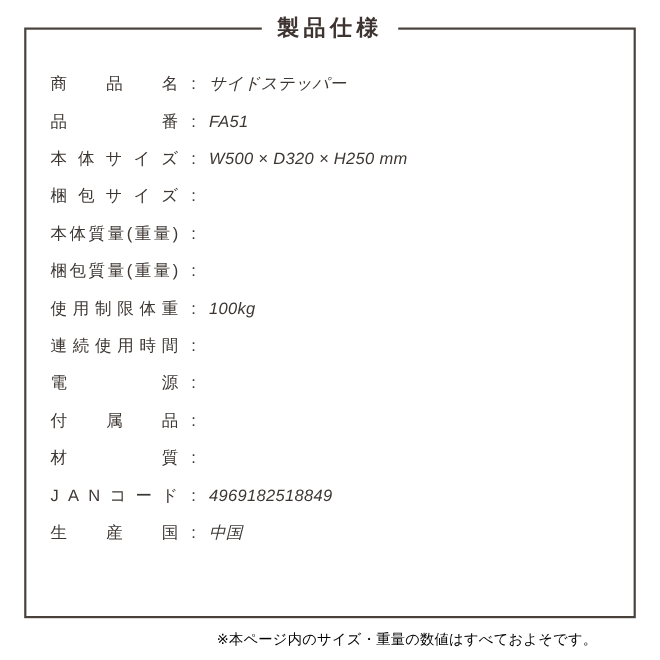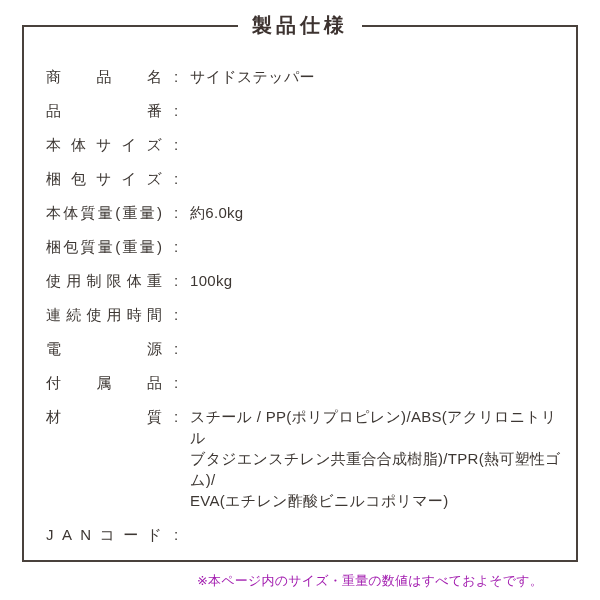--- a/index.html
+++ b/index.html
@@ -55,27 +55,28 @@
   }
   .colon {
     width: 28px;
     flex-shrink: 0;
     text-align: center;
   }
   .value {
     flex: 1;
     white-space: pre-wrap;
     letter-spacing: 0.3px;
+    font-style: italic;
   }
   .footnote {
     position: absolute;
     right: 13px; top: 572px;
     font-size: 13px;
     font-weight: 500;
-    color: #a21caf;
+    color: #000000;
     letter-spacing: 0.2px;
   }
 </style>
 </head>
 <body>
 
 <div class="page">
   <div class="spec-title">製品仕様</div>
   <div class="spec-box">
     <div class="rows">
@@ -88,31 +89,33 @@
     <div class="colon">:</div>
     <div class="value">サイドステッパー</div>
   </div>
 
   <div class="row">
     <div class="label">
             <span>品</span>
             <span>番</span>
           </div>
     <div class="colon">:</div>
+    <div class="value">FA51</div>
   </div>
 
   <div class="row">
     <div class="label">
             <span>本</span>
             <span>体</span>
             <span>サ</span>
             <span>イ</span>
             <span>ズ</span>
           </div>
     <div class="colon">:</div>
+    <div class="value">W500 × D320 × H250 mm</div>
   </div>
 
   <div class="row">
     <div class="label">
             <span>梱</span>
             <span>包</span>
             <span>サ</span>
             <span>イ</span>
             <span>ズ</span>
           </div>
@@ -124,21 +127,20 @@
             <span>本</span>
             <span>体</span>
             <span>質</span>
             <span>量</span>
             <span>(</span>
             <span>重</span>
             <span>量</span>
             <span>)</span>
           </div>
     <div class="colon">:</div>
-    <div class="value">約6.0kg</div>
   </div>
 
   <div class="row">
     <div class="label">
             <span>梱</span>
             <span>包</span>
             <span>質</span>
             <span>量</span>
             <span>(</span>
             <span>重</span>
@@ -189,35 +191,33 @@
           </div>
     <div class="colon">:</div>
   </div>
 
   <div class="row">
     <div class="label">
             <span>材</span>
             <span>質</span>
           </div>
     <div class="colon">:</div>
-    <div class="value">スチール / PP(ポリプロピレン)/ABS(アクリロニトリル
-ブタジエンスチレン共重合合成樹脂)/TPR(熱可塑性ゴム)/
-EVA(エチレン酢酸ビニルコポリマー)</div>
   </div>
 
   <div class="row">
     <div class="label">
             <span>J</span>
             <span>A</span>
             <span>N</span>
             <span>コ</span>
             <span>ー</span>
             <span>ド</span>
           </div>
     <div class="colon">:</div>
+    <div class="value">4969182518849</div>
   </div>
 
   <div class="row">
     <div class="label">
             <span>生</span>
             <span>産</span>
             <span>国</span>
           </div>
     <div class="colon">:</div>
     <div class="value">中国</div>

